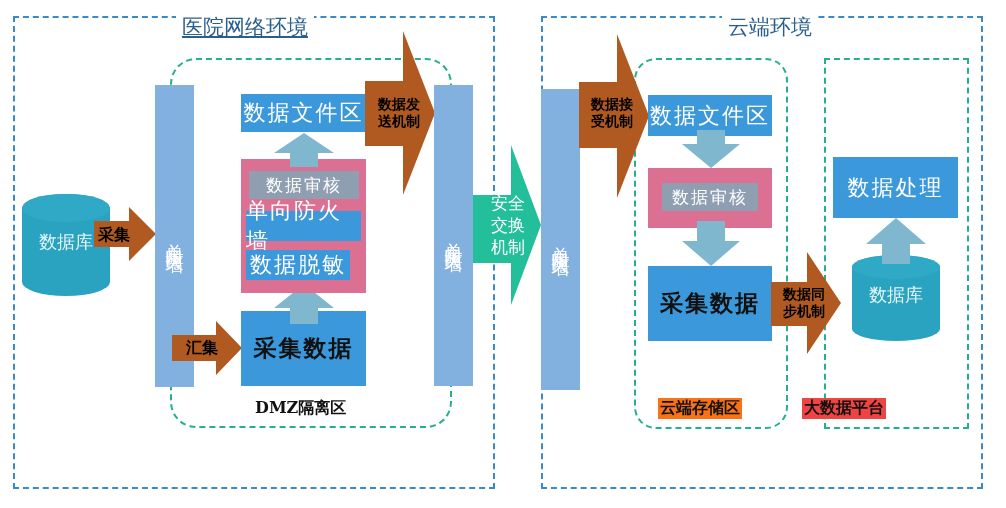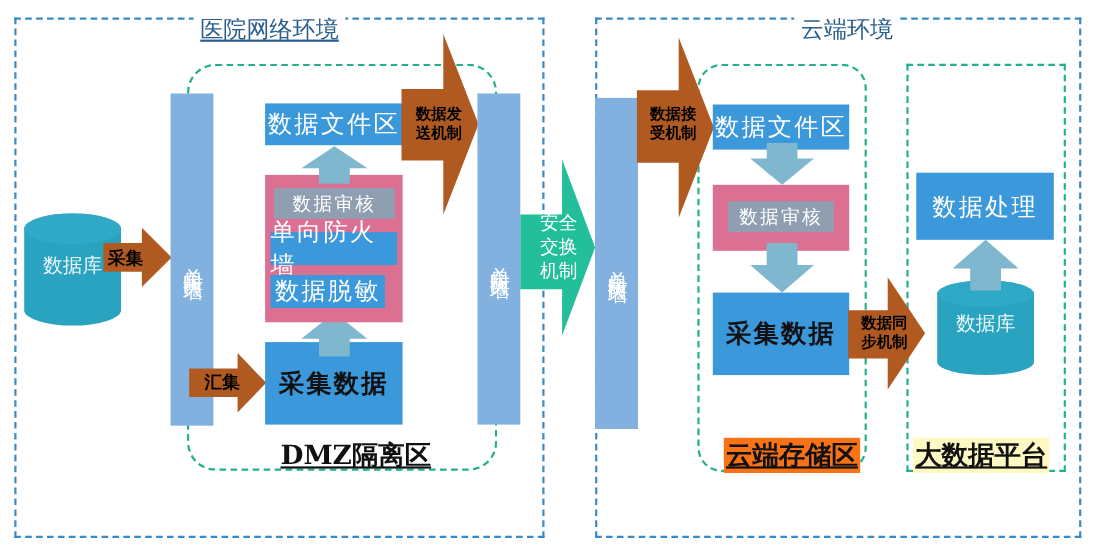--- a/index.html
+++ b/index.html
@@ -8,21 +8,21 @@
   .abs { position:absolute; }
   .dash-blue { border:2px dashed #3a8ac6; box-sizing:border-box; }
   .dash-green { border:2px dashed #22b08e; box-sizing:border-box; }
   .zone-title { position:absolute; font-size:21px; color:#2a5e8c; background:#fff; padding:0 6px; white-space:nowrap; }
   .fw { background:#82b1e0; color:#fff; font-size:18px; display:flex; align-items:center; justify-content:center;
         writing-mode:vertical-rl; text-orientation:upright; letter-spacing:3px; }
   .box-blue { background:#3a98db; color:#fff; font-size:22px; display:flex; align-items:center; justify-content:center; letter-spacing:2px; }
   .box-blue-dark { background:#3a98db; color:#111; font-size:23px; font-weight:bold; display:flex; align-items:center; justify-content:center; letter-spacing:2px; }
   .pink { background:#db7092; }
   .gray { background:#8f9eb0; color:#fff; font-size:17px; display:flex; align-items:center; justify-content:center; letter-spacing:2px; }
-  .lbl { position:absolute; font-size:24px; font-weight:bold; color:#111; white-space:nowrap;text-decoration:underline; }
+  .lbl { position:absolute; font-size:16px; font-weight:bold; color:#111; white-space:nowrap; }
   .cyl-label { position:absolute; color:#e8f6fb; text-align:center; font-size:18px; line-height:24px; }
   .arrow-text { position:absolute; font-size:14px; font-weight:bold; color:#000; line-height:17px; text-align:center; }
   svg { position:absolute; overflow:visible; }
 </style>
 </head>
 <body>
 
 <div class="abs dash-blue" style="left:13px;top:16px;width:482px;height:473px;"></div>
 <div class="zone-title" style="left:176px;top:13px;text-decoration:underline;">医院网络环境</div>
 
@@ -30,21 +30,21 @@
 <div class="zone-title" style="left:722px;top:13px;">云端环境</div>
 
 <div class="abs dash-green" style="left:170px;top:58px;width:282px;height:120px;border-bottom:none;border-radius:26px 26px 0 0;"></div>
 <div class="abs dash-green" style="left:170px;top:330px;width:282px;height:98px;border-top:none;border-radius:0 0 26px 26px;"></div>
 <div class="lbl" style="left:255px;top:398px;">DMZ隔离区</div>
 
 <div class="abs dash-green" style="left:634px;top:58px;width:154px;height:371px;border-radius:22px;"></div>
 <div class="lbl" style="left:658px;top:398px;background:#f97316;padding:0 2px;">云端存储区</div>
 
 <div class="abs dash-green" style="left:824px;top:58px;width:145px;height:371px;"></div>
-<div class="lbl" style="left:830px;top:398px;background:#fef9c3;padding:0 2px;">大数据平台</div>
+<div class="lbl" style="left:802px;top:398px;background:#ef4444;padding:0 2px;">大数据平台</div>
 
 <svg style="left:22px;top:194px;" width="88" height="104" viewBox="0 0 88 104">
   <path d="M0 14 A44 14 0 0 1 88 14 L88 88 A44 14 0 0 1 0 88 Z" fill="#2aa3c0"></path>
   <ellipse cx="44" cy="14" rx="44" ry="14" fill="#2fa9c6"></ellipse>
 </svg>
 <div class="cyl-label" style="left:22px;top:230px;width:88px;">数据库</div>
 
 <svg style="left:94px;top:207px;" width="62" height="54" viewBox="0 0 62 54">
   <polygon points="0,14 35,14 35,0 62,27 35,54 35,40 0,40" fill="#b05a22"></polygon>
 </svg>

